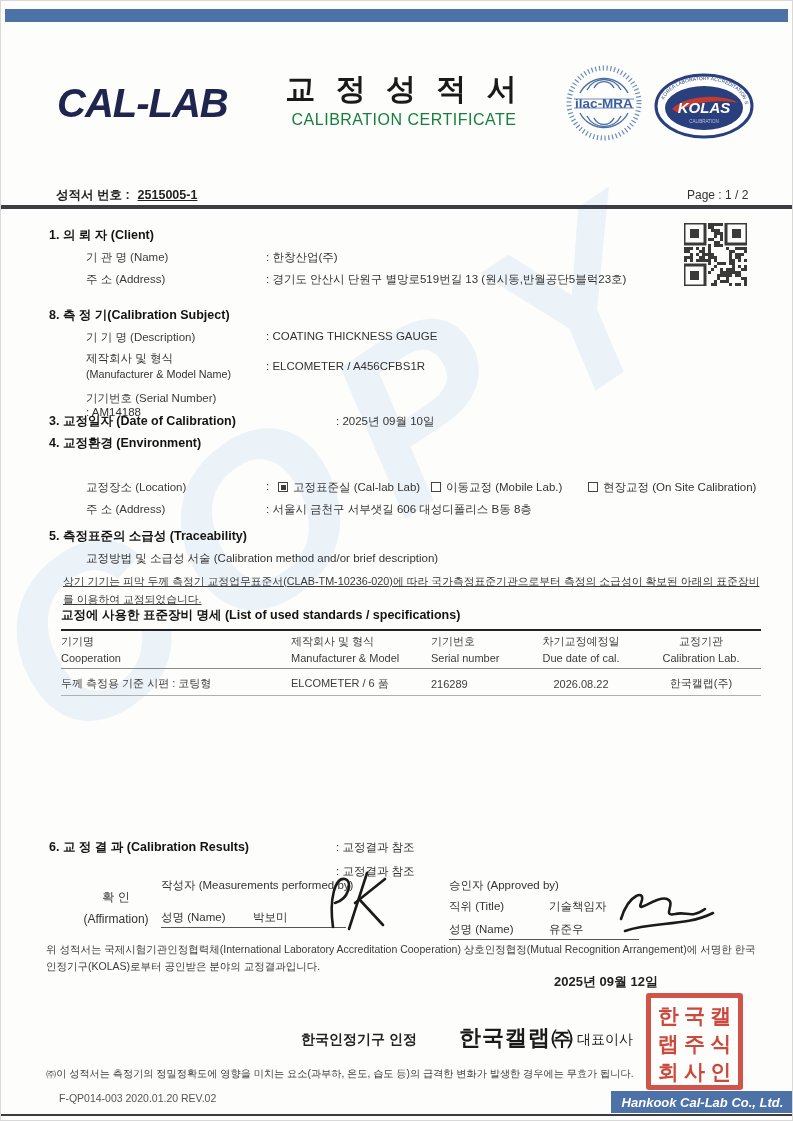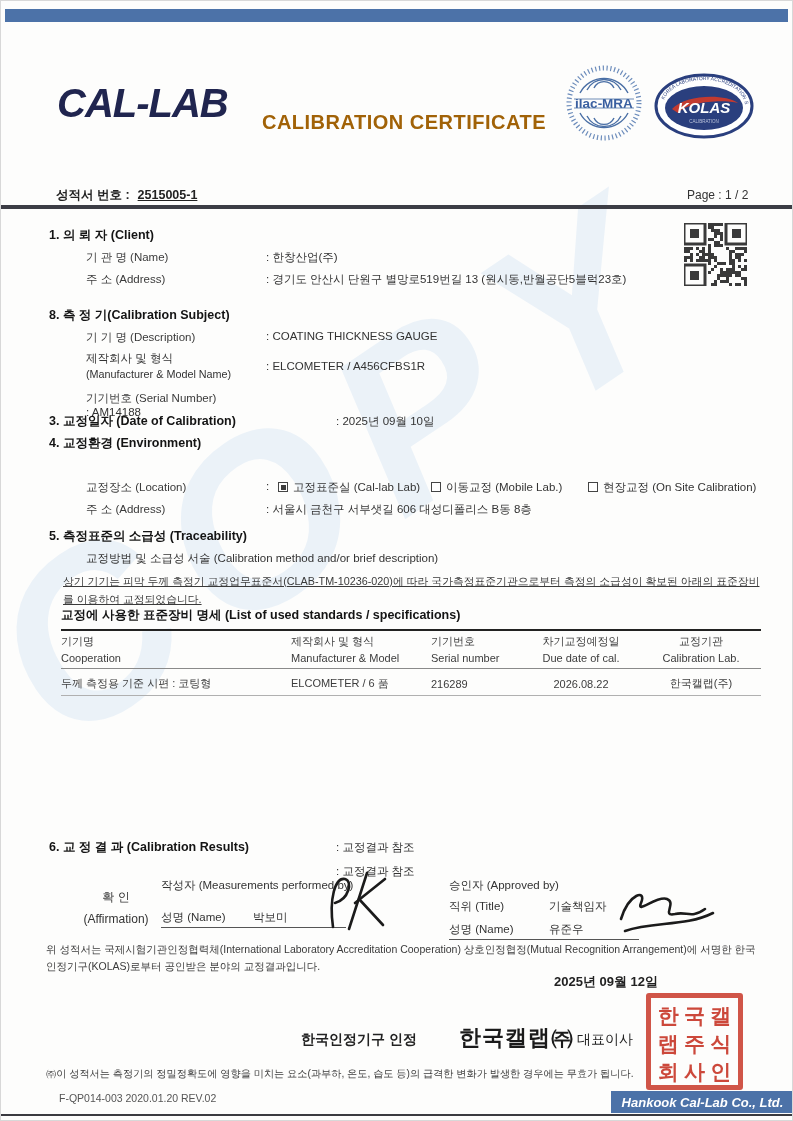--- a/index.html
+++ b/index.html
@@ -9,22 +9,22 @@
 
   .topbar { position:absolute; left:4px; right:4px; top:8px; height:13px; background:#4c72a8; }
   .watermark { position:absolute; left:-30px; top:340px; width:900px; font-size:235px; font-weight:bold;
                font-style:italic; letter-spacing:28px; color:rgba(125,180,225,0.14);
                transform:rotate(-34deg); transform-origin:40% 60%; pointer-events:none; }
 
   .callab-logo { position:absolute; left:56px; top:80px; font-size:40px; font-weight:900; font-style:italic;
                  color:#20254f; letter-spacing:-1px; }
   .title-ko { position:absolute; left:248px; top:68px; width:310px; text-align:center; font-size:30px;
               font-weight:600; letter-spacing:6px; color:#1a1a1a; }
-  .title-en { position:absolute; left:248px; top:110px; width:310px; text-align:center; font-size:20px;
-              font-weight:bold; letter-spacing:0.5px; color:#a16207; }
+  .title-en { position:absolute; left:248px; top:110px; width:310px; text-align:center; font-size:16px;
+              font-weight:normal; letter-spacing:0.5px; color:#15803d; }
   .logo-ilac { position:absolute; left:563px; top:62px; }
   .logo-kolas { position:absolute; left:653px; top:72px; }
 
   .report-no { position:absolute; left:55px; top:186px; font-size:12.5px; font-weight:bold; color:#222; }
   .report-no .num { text-decoration:underline; margin-left:8px; }
   .addr-block { position:absolute; left:240px; top:165px; width:310px; text-align:center; font-size:10.5px;
                 color:#444; line-height:1.45; }
   .page-no { position:absolute; left:686px; top:187px; font-size:12px; color:#333; }
   .head-rule { position:absolute; left:0; top:204px; width:793px; height:4px; background:#3c3d45; }
 
@@ -89,20 +89,21 @@
 </style>
 </head>
 <body>
 
 <div class="page">
 
   <div class="topbar"></div>
   <div class="watermark">COPY</div>
 
   <div class="callab-logo">CAL-LAB</div>
+  <div class="title-ko">교 정 성 적 서</div>
   <div class="title-en">CALIBRATION CERTIFICATE</div>
 
   <div class="logo-ilac">
     <svg width="80" height="80" viewBox="0 0 80 80">
       <circle cx="40" cy="40" r="35" fill="none" stroke="#6c8cbb" stroke-width="5" stroke-dasharray="1.2 2.6"></circle>
       <path d="M 16 30 A 27 27 0 0 1 64 30" fill="none" stroke="#4a6fa5" stroke-width="1.4"></path>
       <path d="M 23 27 A 19 19 0 0 1 57 27" fill="none" stroke="#4a6fa5" stroke-width="1.4"></path>
       <path d="M 30 25 A 11 11 0 0 1 50 25" fill="none" stroke="#4a6fa5" stroke-width="1.4"></path>
       <path d="M 16 50 A 27 27 0 0 0 64 50" fill="none" stroke="#4a6fa5" stroke-width="1.4"></path>
       <path d="M 23 53 A 19 19 0 0 0 57 53" fill="none" stroke="#4a6fa5" stroke-width="1.4"></path>

